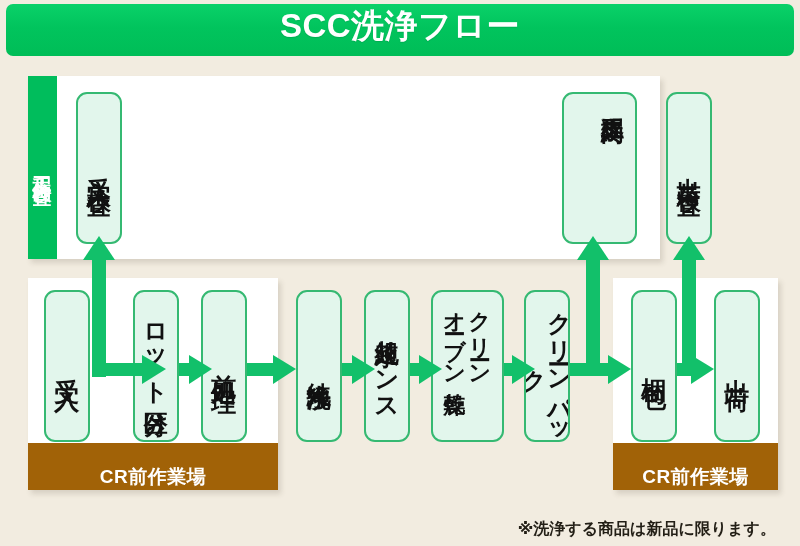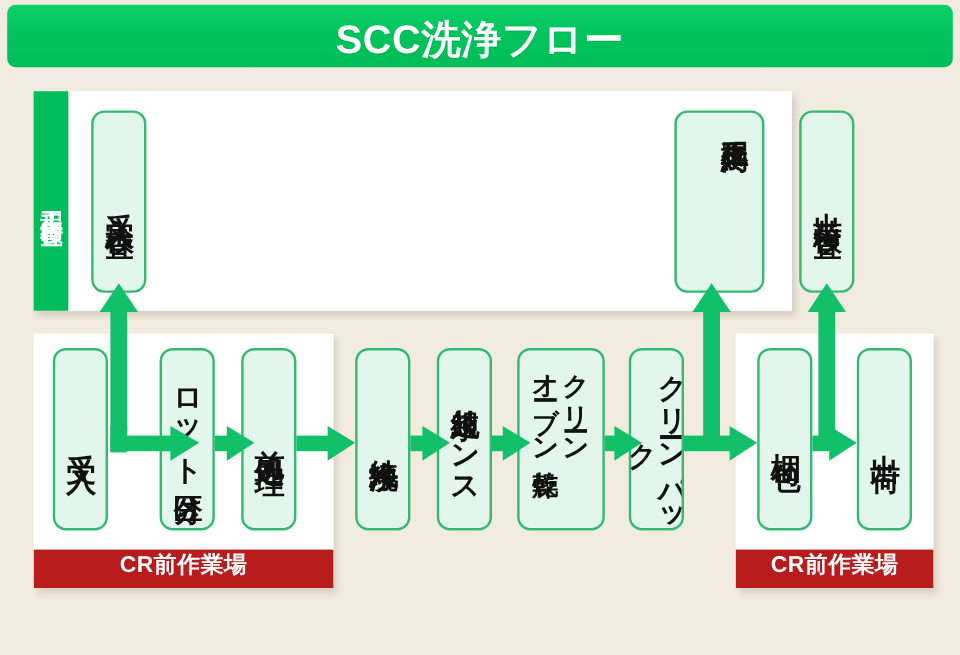--- a/index.html
+++ b/index.html
@@ -10,21 +10,21 @@
     overflow: hidden;
   }
   #root { position: relative; width: 800px; height: 546px; }
 
   
   .title-bar {
     position: absolute; left: 6px; top: 4px;
     width: 788px; height: 52px;
     border-radius: 7px;
     background: linear-gradient(180deg, #0ad169 0%, #01c45d 45%, #00bd57 100%);
-    display: flex; align-items: flex-end; justify-content: center;
+    display: flex; align-items: flex-start; justify-content: center;
   }
   .title-text {
     color: #ffffff;
     font-size: 33px;
     font-weight: bold;
     letter-spacing: 0.5px;
     text-shadow: 0 1px 1px rgba(0,0,0,0.10);
     white-space: nowrap;
   }
 
@@ -79,23 +79,23 @@
 
   
   .group {
     position: absolute;
     background: #ffffff;
     box-shadow: 3px 4px 5px rgba(90,80,60,0.17);
     overflow: hidden;
   }
   .group-footer {
     position: absolute; left: 0; bottom: 0;
-    width: 100%; height: 32px;
-    background: #b91c1c;
-    display: flex; align-items: flex-start; justify-content: center;
+    width: 100%; height: 47px;
+    background: #a16207;
+    display: flex; align-items: flex-end; justify-content: center;
   }
   .group-footer span {
     color: #ffffff;
     font-size: 19px;
     font-weight: bold;
     letter-spacing: 0.5px;
     white-space: nowrap;
   }
 
   
@@ -215,14 +215,15 @@
         <rect x="677" y="363" width="26" height="13"></rect>
         <polygon points="714,369 691,355 691,384"></polygon>
 
         <rect x="682" y="250" width="14" height="120"></rect>
         <polygon points="689,236 673,260 705,260"></polygon>
 
       </g>
     </svg>
   </div>
 
+  <div class="footnote">※洗浄する商品は新品に限ります。</div>
 
 </div>
 
 </body></html>

